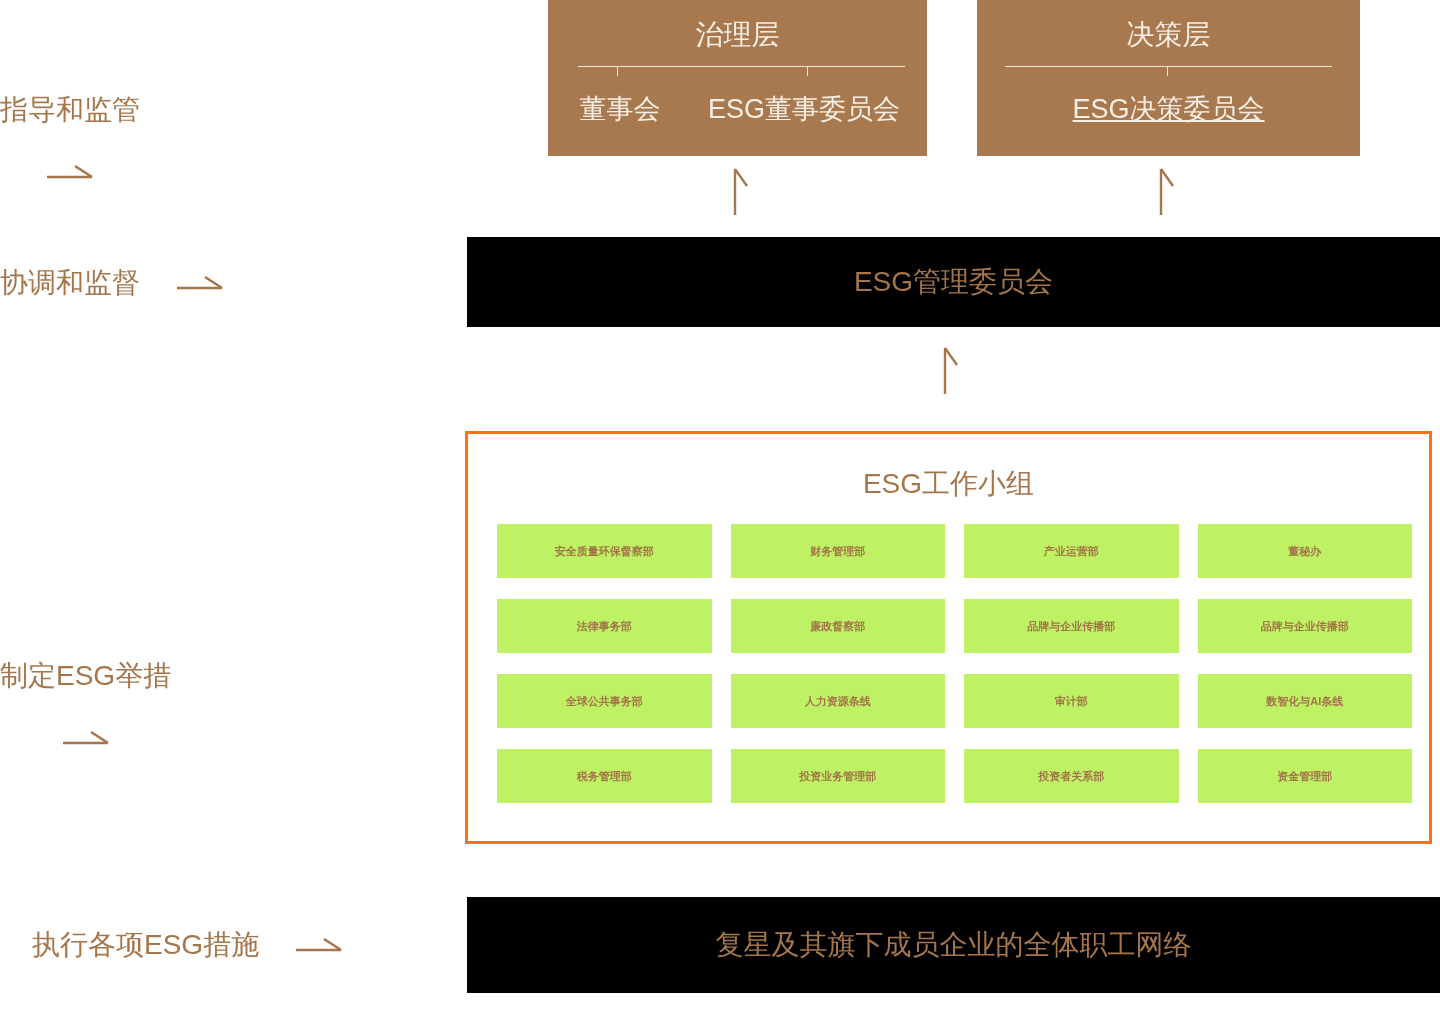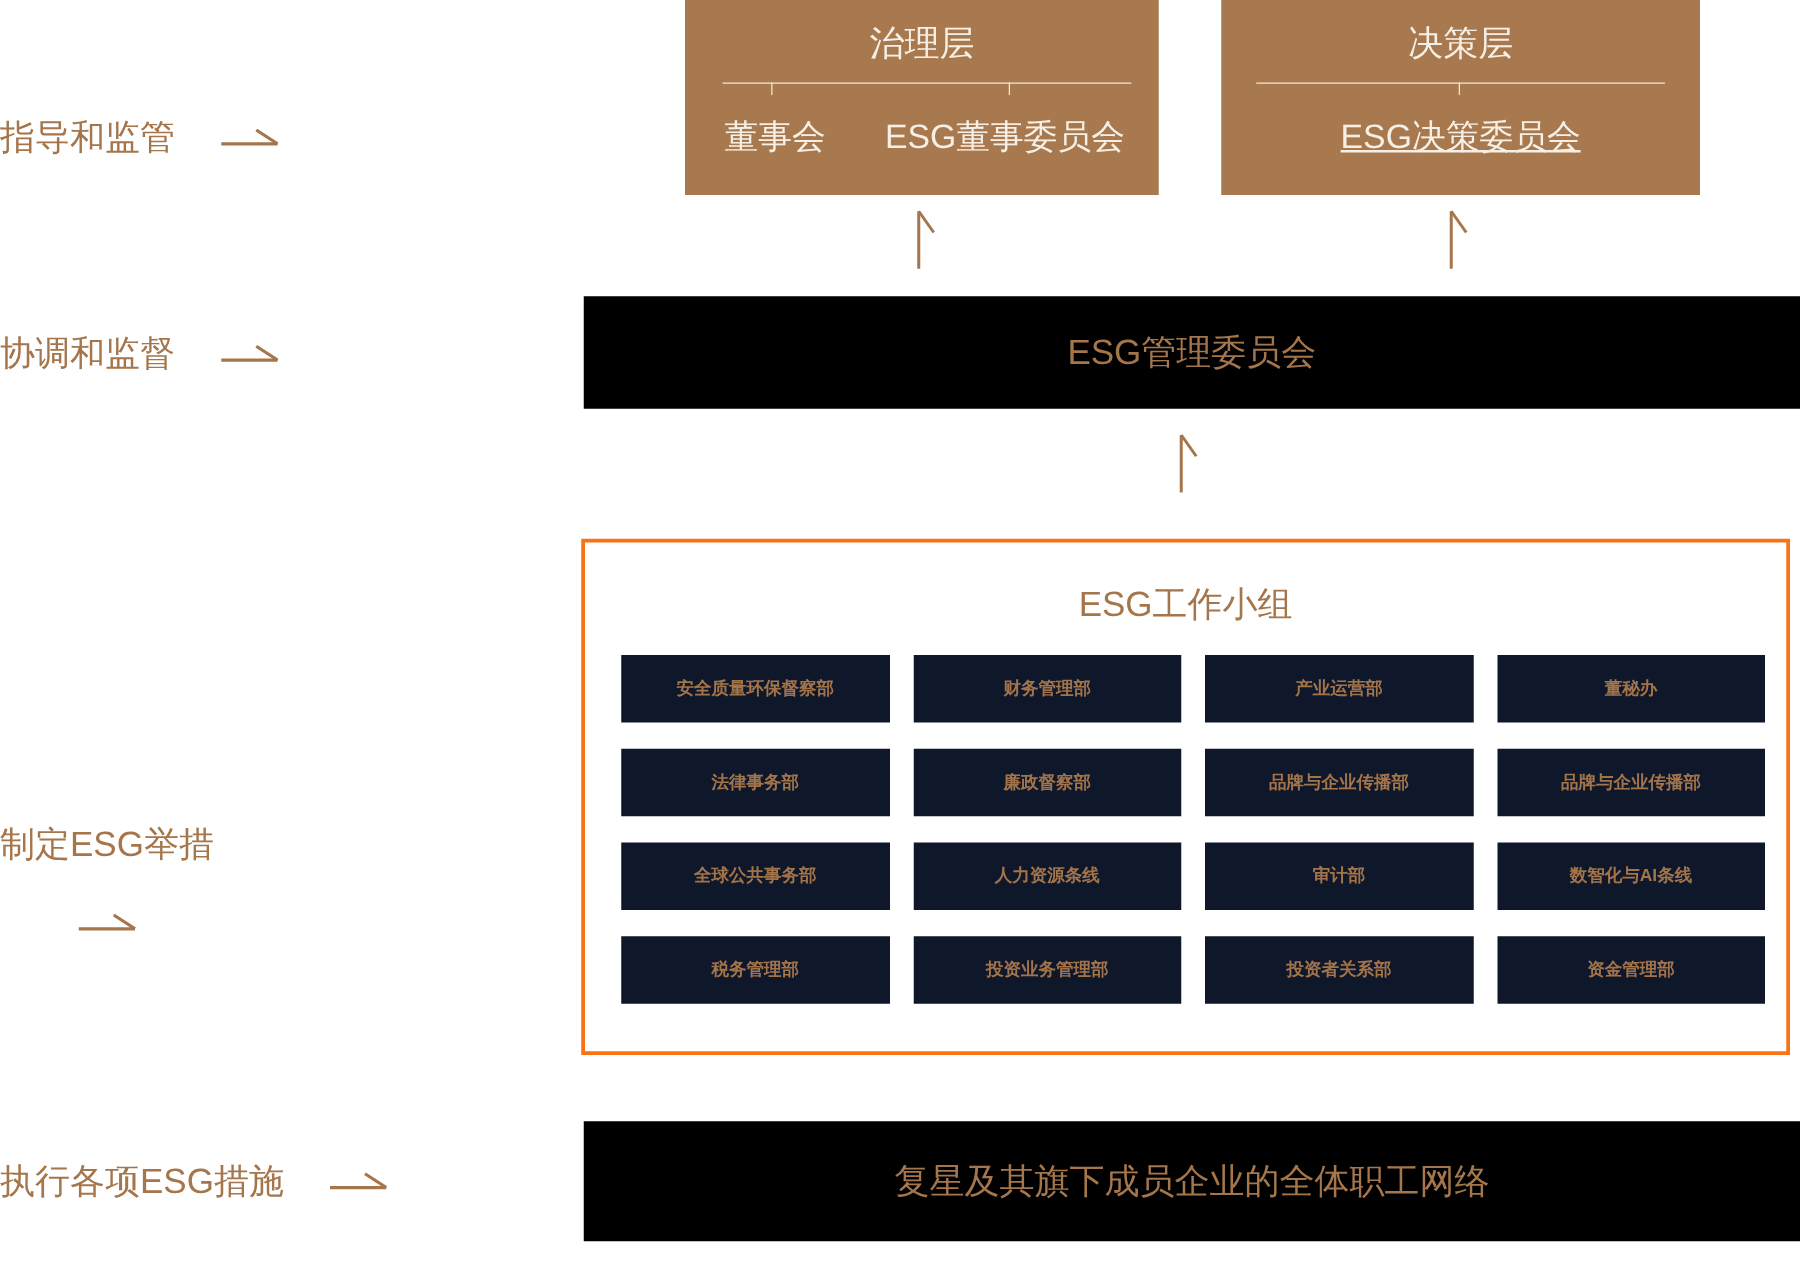--- a/index.html
+++ b/index.html
@@ -57,34 +57,34 @@
     text-align:center;color:#a5764b;font-size:28px;
   }
   #dept-grid{
     position:absolute;left:29px;top:90px;
     width:915px;
     display:grid;
     grid-template-columns:repeat(4,1fr);
     column-gap:19px;row-gap:21px;
   }
   .dept-cell{
-    height:54px;background:#0f172a;
+    height:54px;background:#bef264;
     display:flex;align-items:center;justify-content:center;
-    color:#a3744a;font-size:14px;font-weight:bold;
+    color:#a3744a;font-size:11px;font-weight:bold;
     white-space:nowrap;
   }
   
   .v-arrow{position:absolute;}
 </style>
 </head>
 <body>
 
 <div id="canvas">
 
-  <div class="row-label" style="top:93px;">
+  <div class="row-label" style="top:93px;flex-direction:column;">
     <span>指导和监管</span>
     <span>
       <svg width="48" height="18" viewBox="0 0 48 18">
         <line x1="1" y1="14" x2="46" y2="14" stroke="#a5764b" stroke-width="2.6"></line>
         <line x1="46" y1="14" x2="29" y2="3" stroke="#a5764b" stroke-width="2.6"></line>
       </svg>
     </span>
   </div>
   <div class="row-label" style="top:266px;">
     <span>协调和监督</span>
@@ -97,21 +97,21 @@
   </div>
   <div class="row-label" style="top:659px;flex-direction:column;">
     <span>制定ESG举措</span>
     <span>
       <svg width="48" height="18" viewBox="0 0 48 18">
         <line x1="1" y1="14" x2="46" y2="14" stroke="#a5764b" stroke-width="2.6"></line>
         <line x1="46" y1="14" x2="29" y2="3" stroke="#a5764b" stroke-width="2.6"></line>
       </svg>
     </span>
   </div>
-  <div class="row-label" style="top:928px;">
+  <div class="row-label" style="top:928px;margin-left:32px;">
     <span>执行各项ESG措施</span>
     <span>
       <svg width="48" height="18" viewBox="0 0 48 18">
         <line x1="1" y1="14" x2="46" y2="14" stroke="#a5764b" stroke-width="2.6"></line>
         <line x1="46" y1="14" x2="29" y2="3" stroke="#a5764b" stroke-width="2.6"></line>
       </svg>
     </span>
   </div>
 
   <div class="brown-box" style="left:548px;width:379px;">

